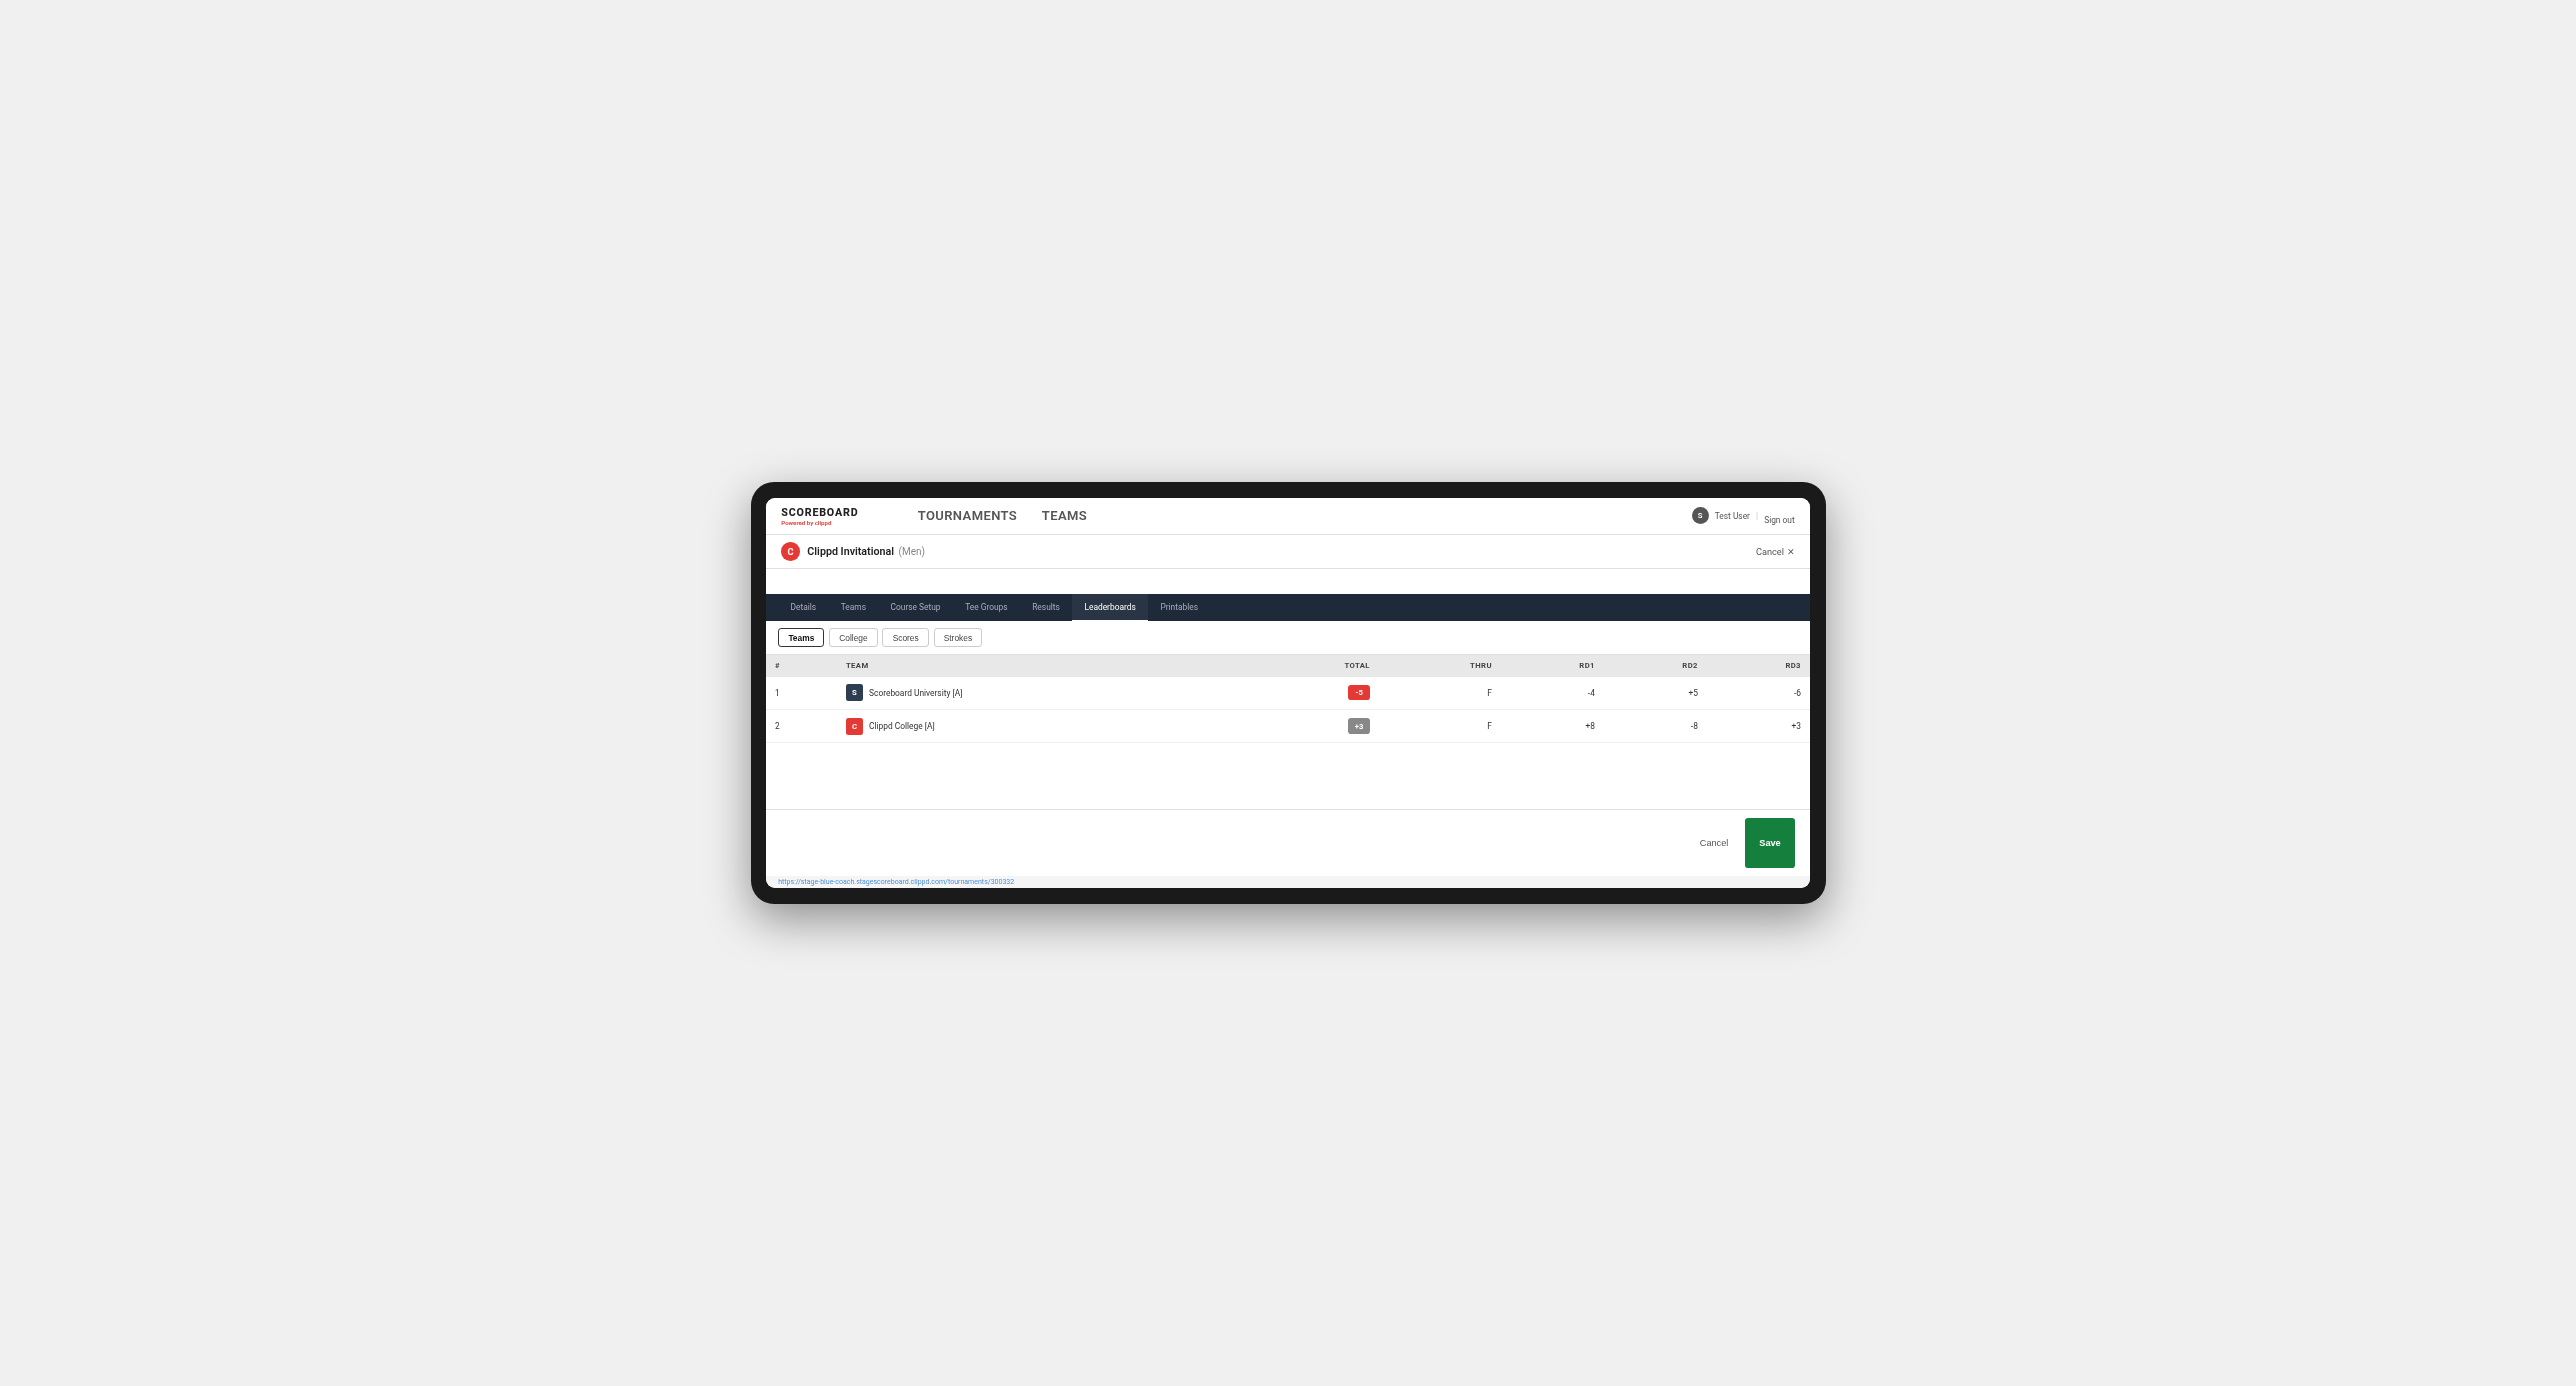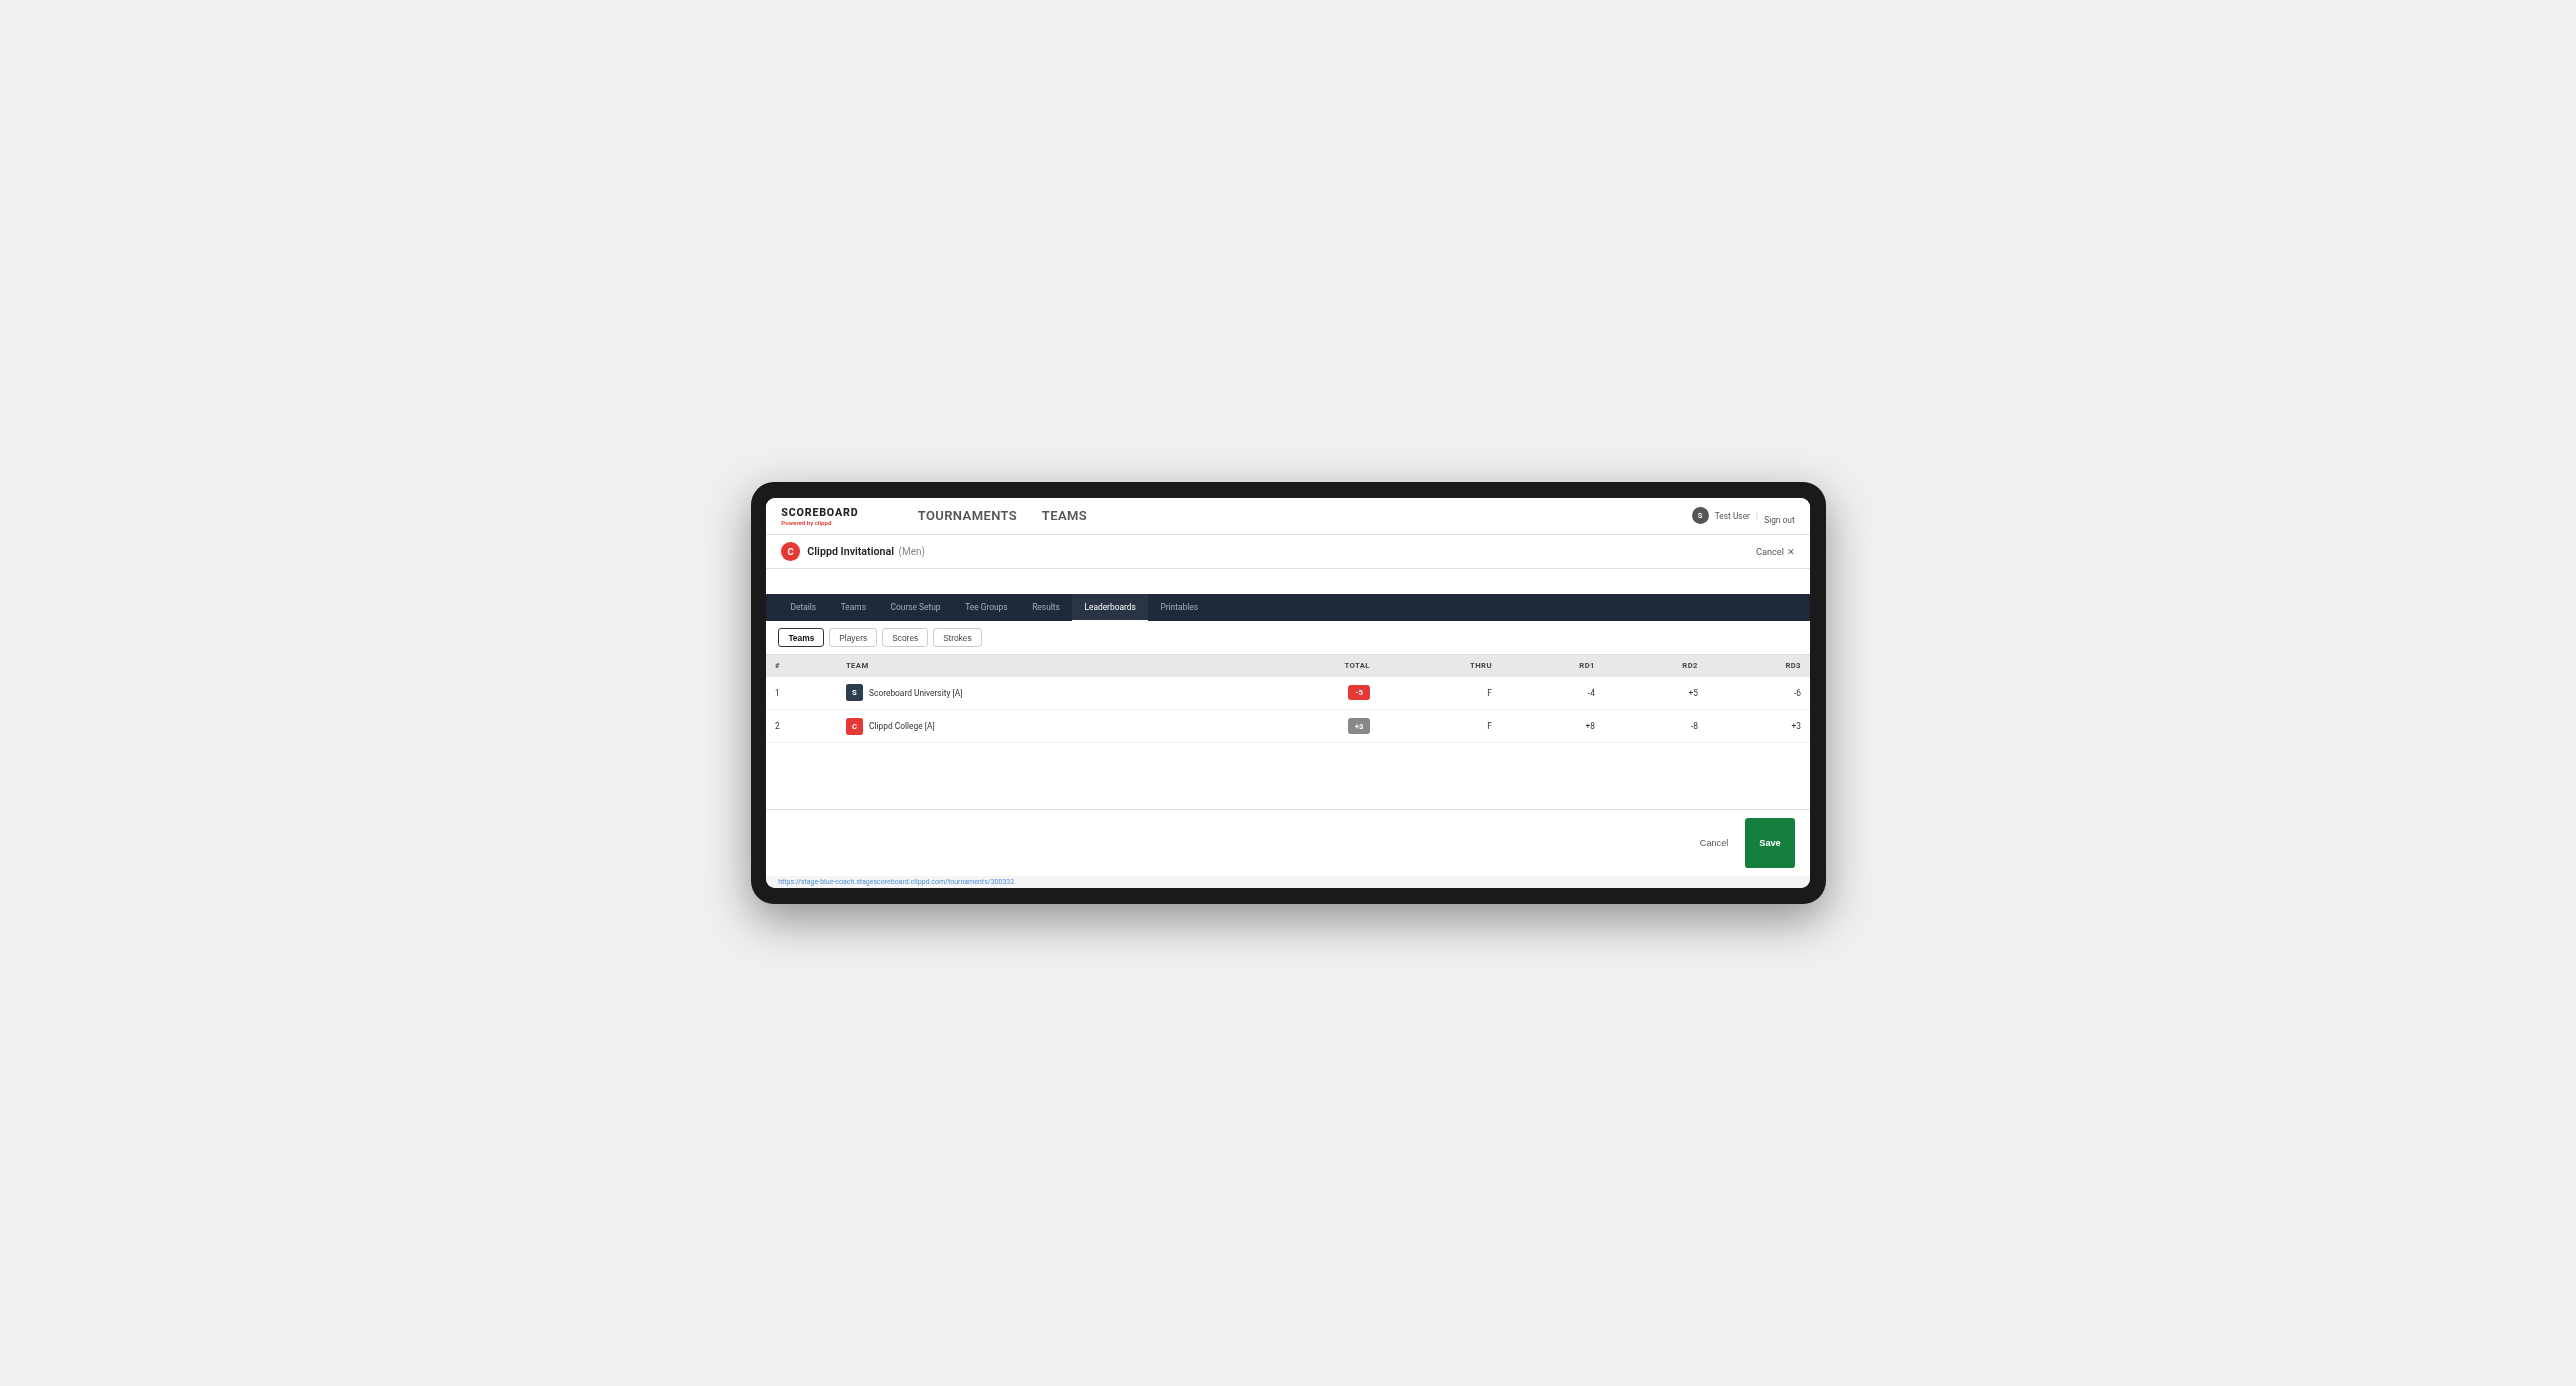--- a/index.html
+++ b/index.html
@@ -382,21 +382,21 @@
         <div class="tab-item">Teams</div>
         <div class="tab-item">Course Setup</div>
         <div class="tab-item">Tee Groups</div>
         <div class="tab-item">Results</div>
         <div class="tab-item active">Leaderboards</div>
         <div class="tab-item">Printables</div>
       </div>
 
       <div class="sub-tab-bar">
         <button class="sub-tab active">Teams</button>
-        <button class="sub-tab">Players</button>
+        <button class="sub-tab">College</button>
         <button class="sub-tab">Scores</button>
         <button class="sub-tab">Strokes</button>
       </div>
 
       <div class="content-area">
         <table class="leaderboard-table">
           <thead>
             <tr>
               <th>#</th>
               <th>TEAM</th>

